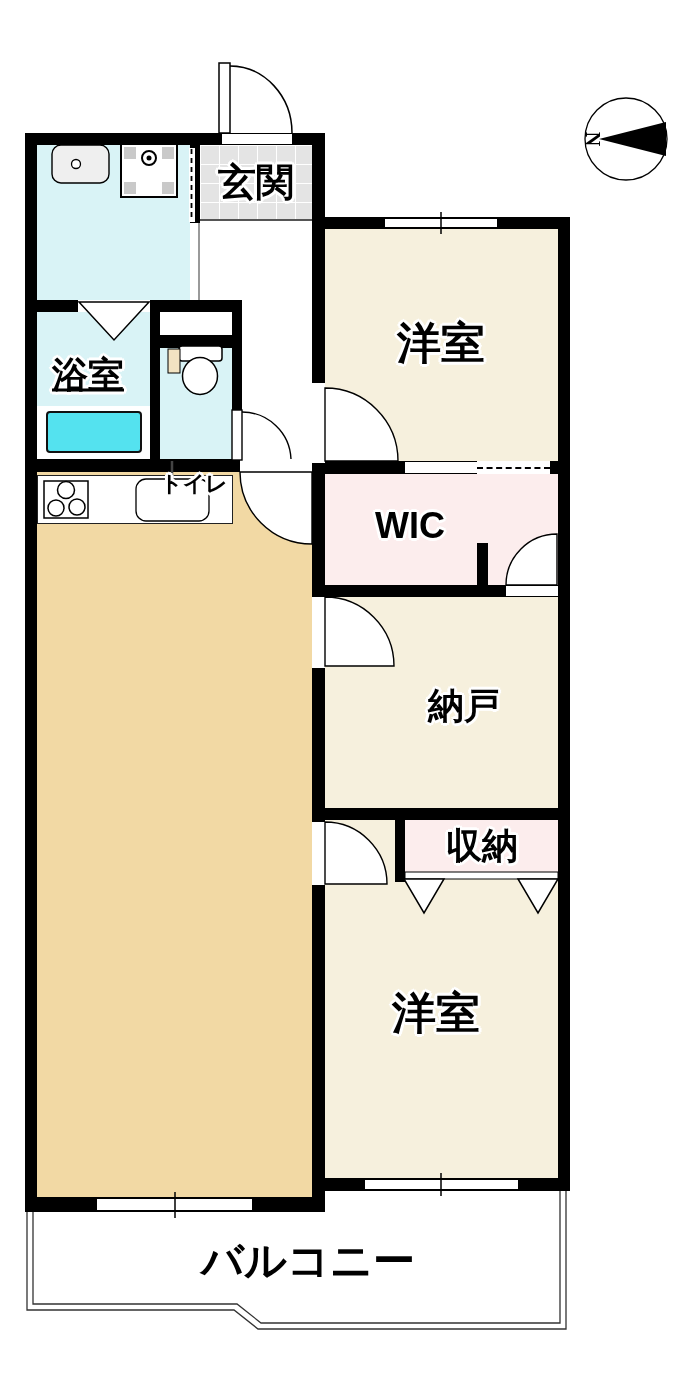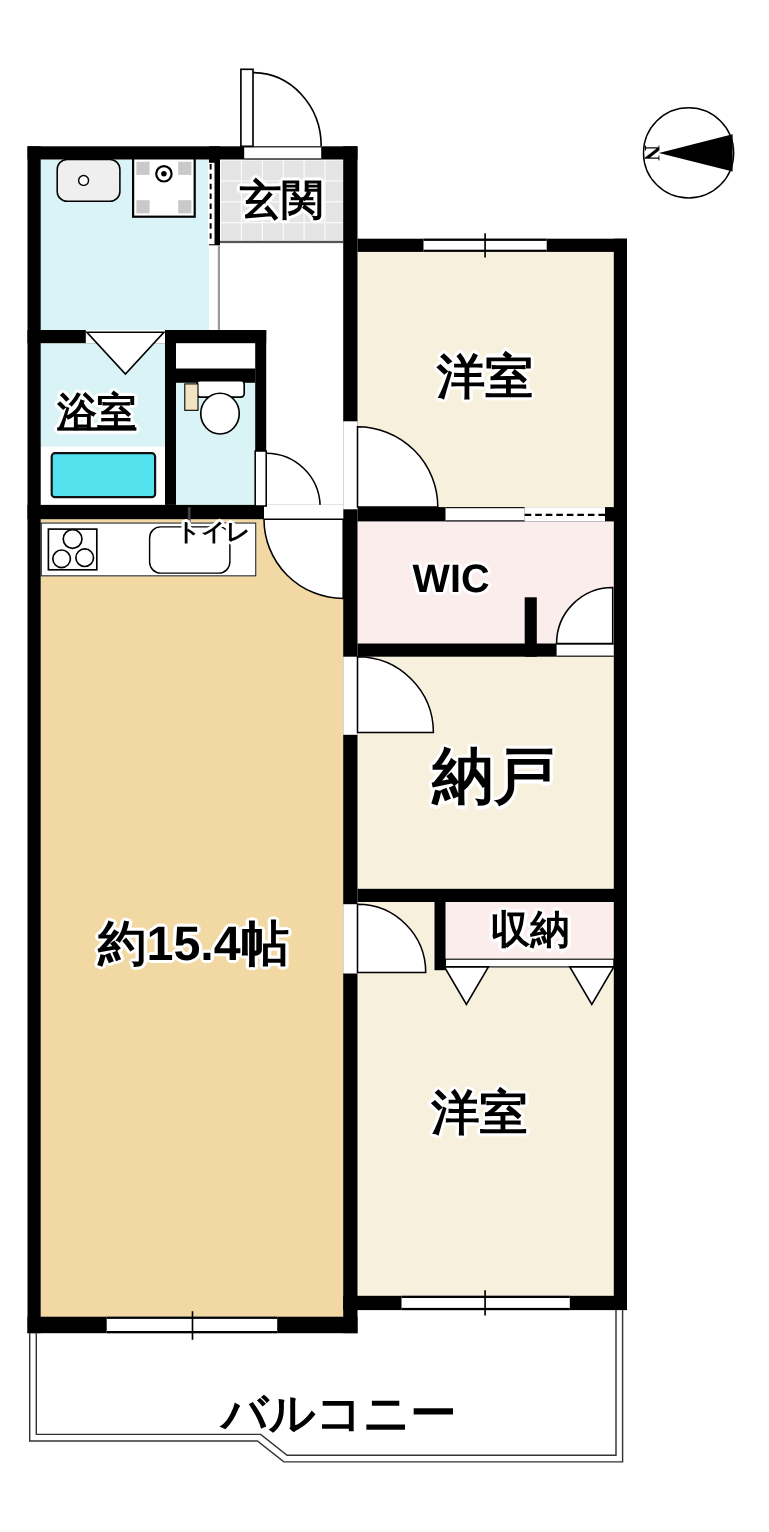--- a/index.html
+++ b/index.html
@@ -140,30 +140,29 @@
   <div class="label" style="left:256px;top:182px;font-size:38px;">玄関</div>
   <div class="label" style="left:88px;top:375px;font-size:36px;text-decoration:underline;">浴室</div>
   <div class="label" style="left:194px;top:445px;font-size:22px;margin-top:39px;">トイレ</div>
 
   <div class="label" style="left:441px;top:343px;font-size:44px;line-height:1.27;">
     <span>洋室</span><br>
   </div>
 
   <div class="label" style="left:410px;top:526px;font-size:36px;">WIC</div>
 
-  <div class="label" style="left:449px;top:706px;font-size:56px;line-height:1.18;">
+  <div class="label" style="left:464px;top:706px;font-size:36px;line-height:1.18;">
     <span>納戸</span><br>
   </div>
 
   <div class="label" style="left:176px;top:835px;font-size:44px;line-height:1.1;">
     <br>
-    <span>約15.4帖</span>
   </div>
 
   <div class="label" style="left:482px;top:846px;font-size:36px;">収納</div>
 
   <div class="label" style="left:436px;top:1012px;font-size:44px;line-height:1.25;">
     <span>洋室</span><br>
   </div>
 
-  <div class="label" style="left:308px;top:1261px;font-size:42px;margin-top:24px;">バルコニー</div>
+  <div class="label" style="left:308px;top:1261px;font-size:42px;">バルコニー</div>
 
 </div>
 
 </body></html>

